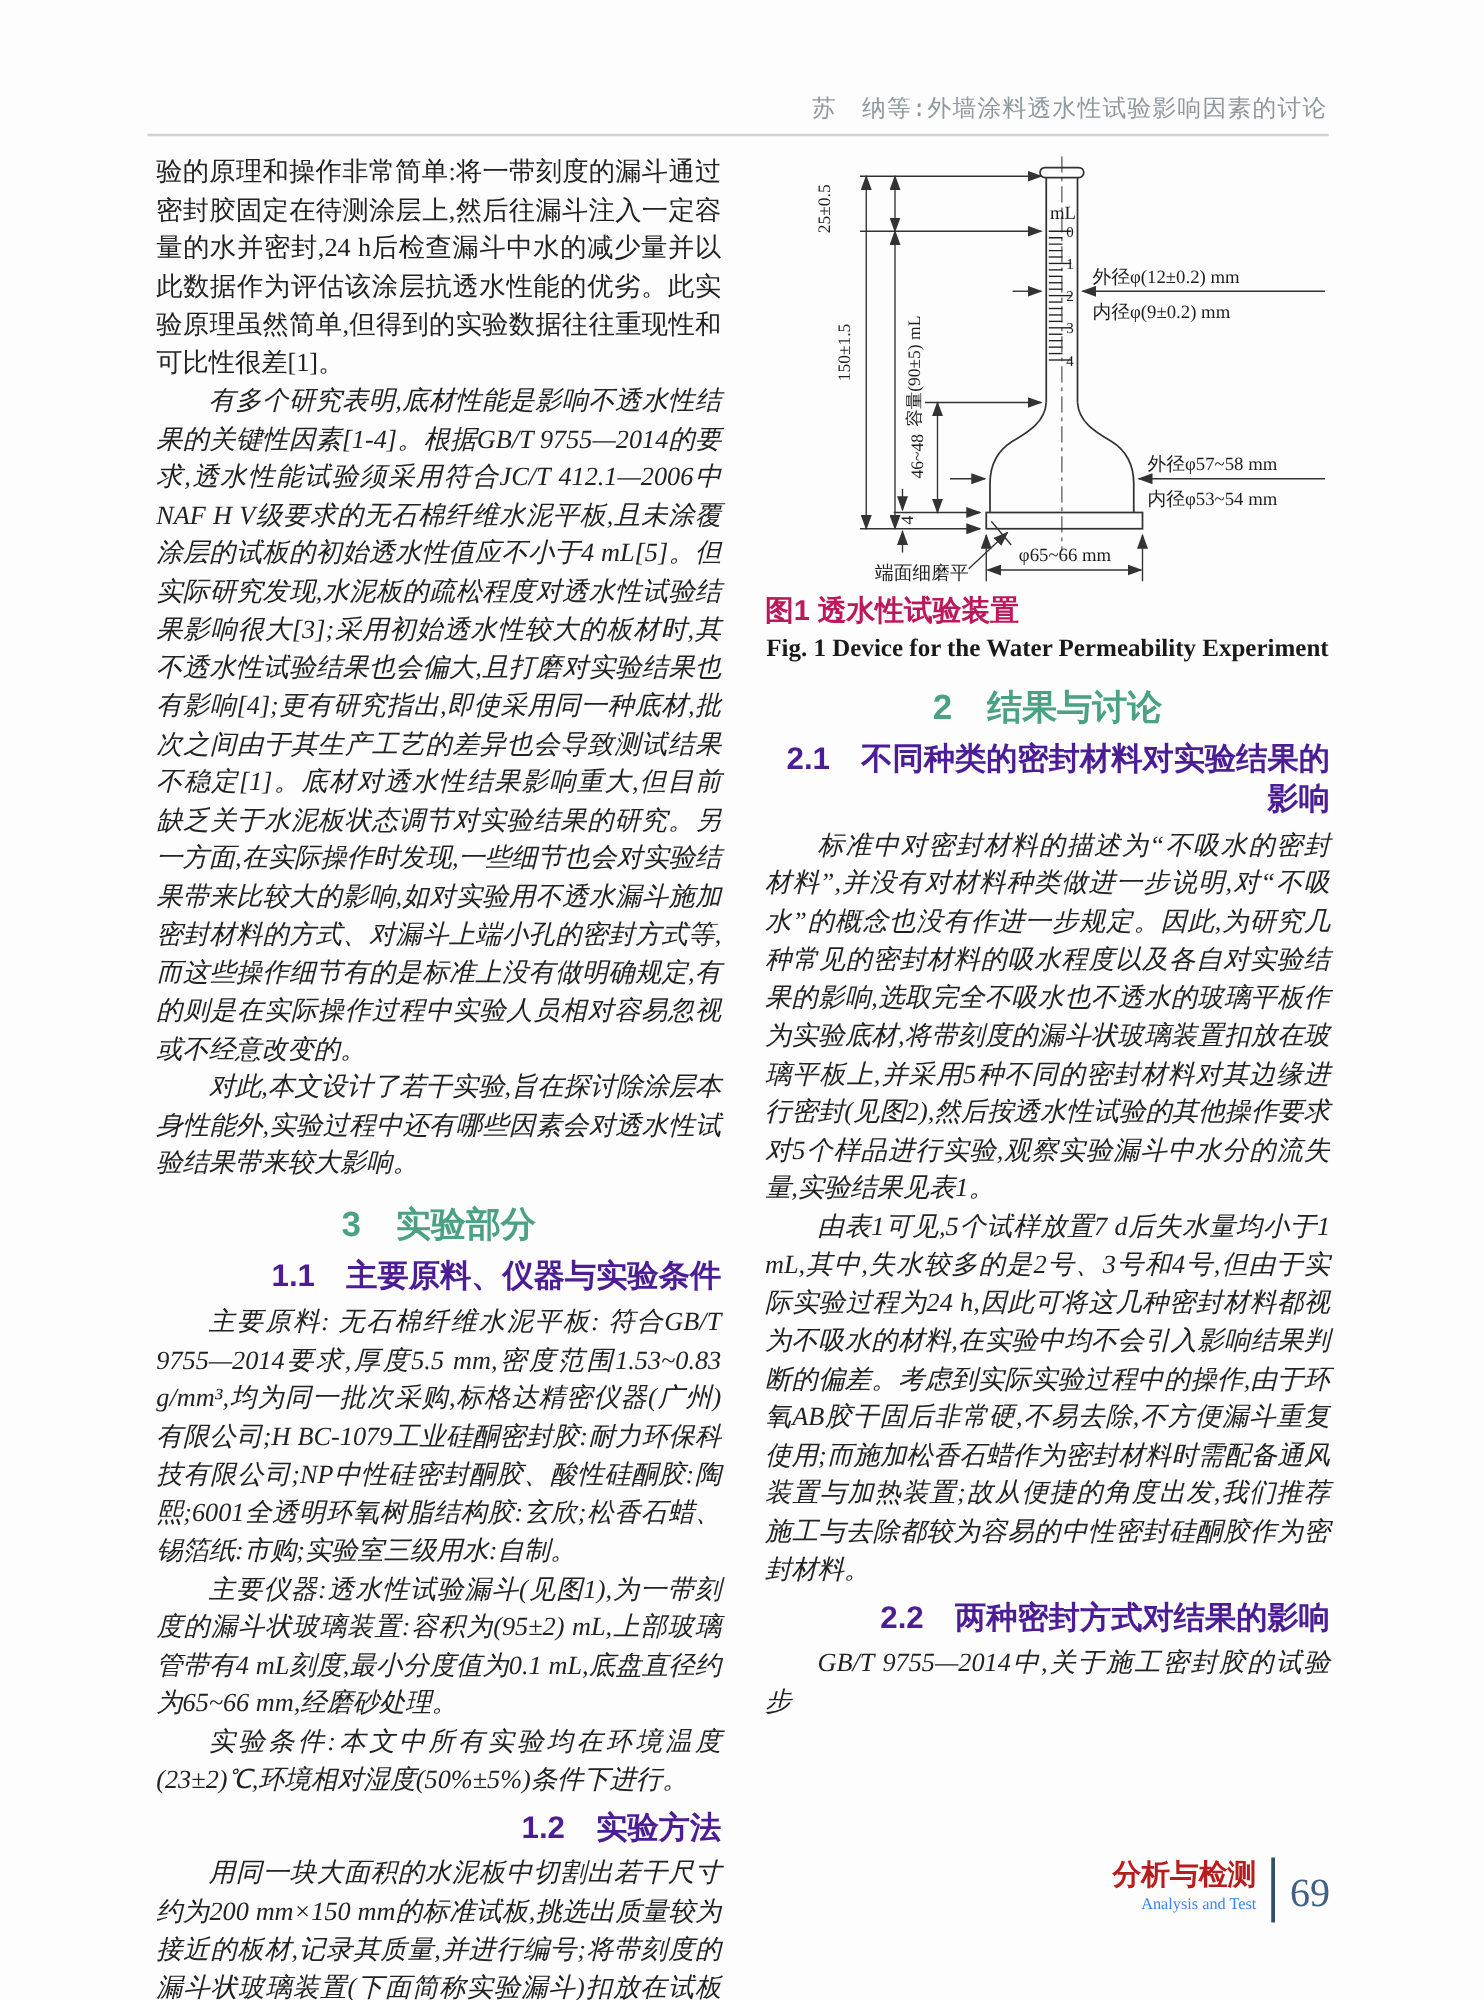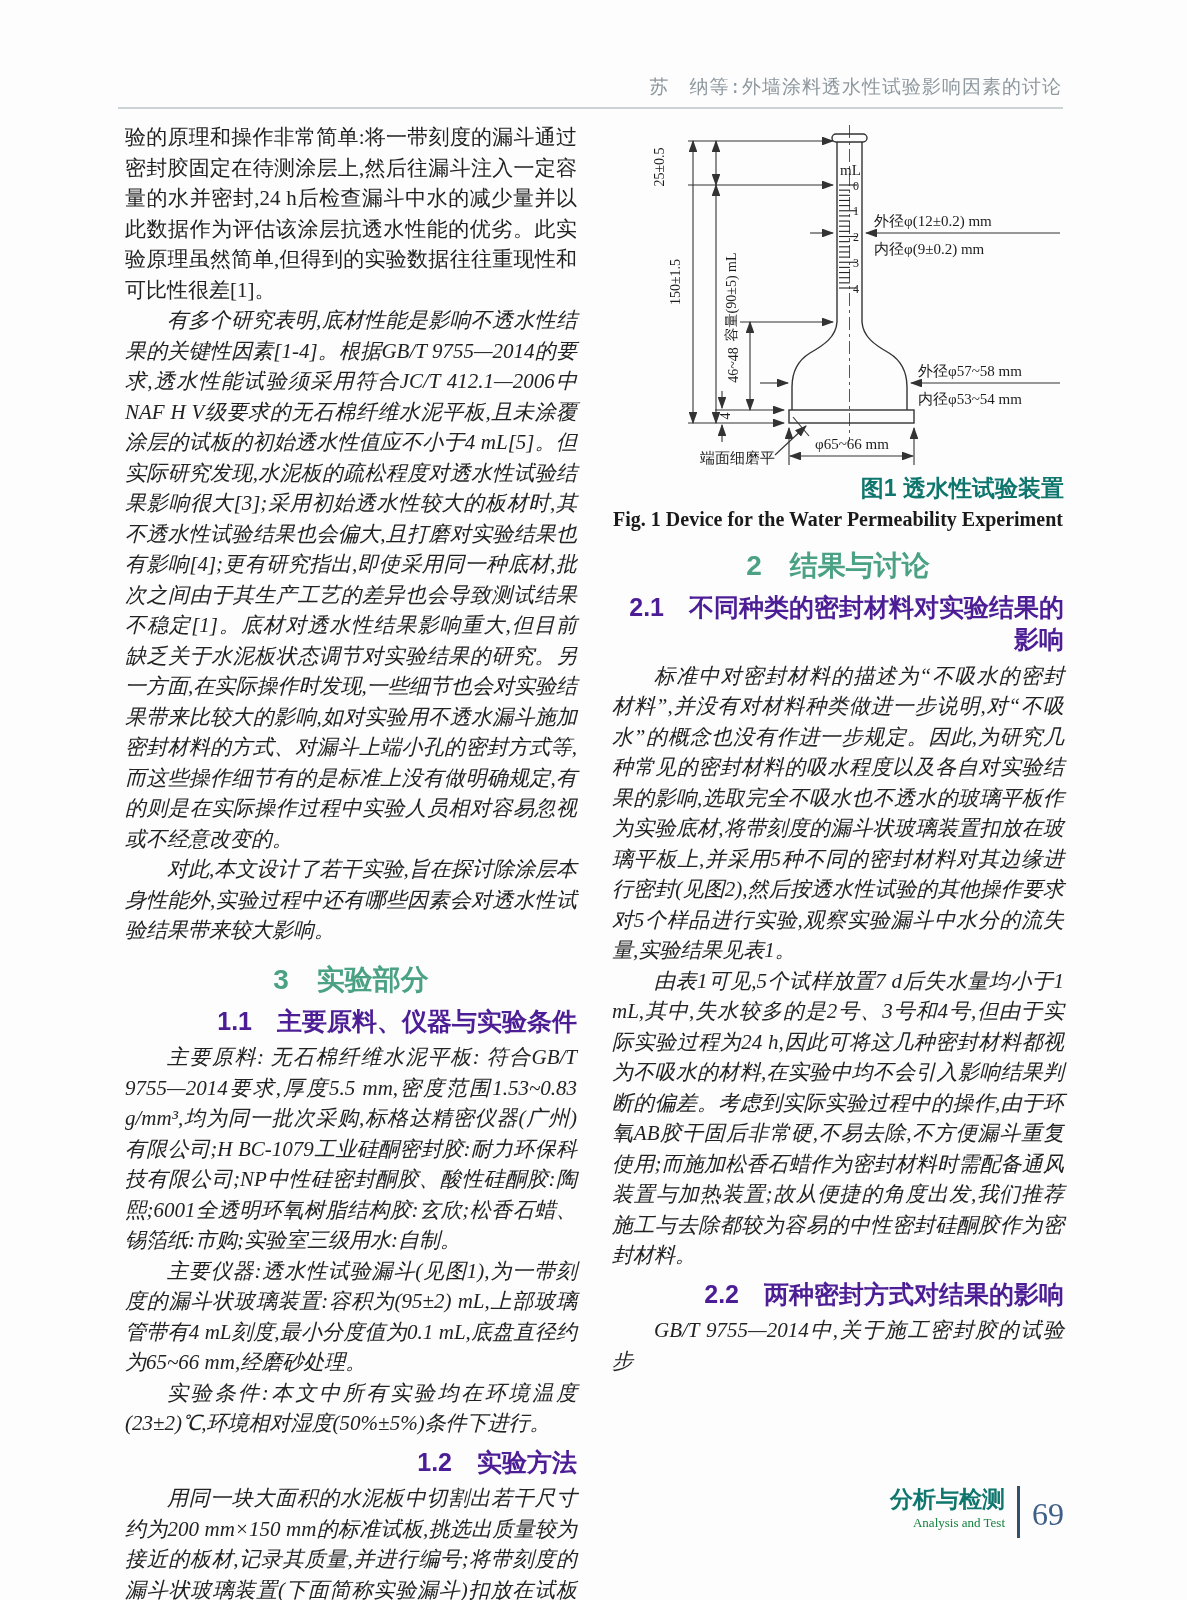--- a/index.html
+++ b/index.html
@@ -34,38 +34,38 @@
     margin:16px 0 8px 0;line-height:1.25;text-align:center;text-indent:0;
   }
   .h2{
     font-family:"Liberation Sans", sans-serif;
     color:#4c1d95;font-size:25px;font-weight:bold;
     margin:7px 0 5px 0;line-height:1.3;text-align:right;text-indent:0;
   }
   .figure-wrap{margin:0 0 10px 0;}
   .figure-wrap svg{display:block;}
   .cap-cn{
-    text-align:right;font-family:"Liberation Sans", sans-serif;
-    font-weight:bold;font-size:23px;color:#0f766e;margin:4px 0 2px 0;line-height:1.3;
+    text-align:left;font-family:"Liberation Sans", sans-serif;
+    font-weight:bold;font-size:23px;color:#be185d;margin:4px 0 2px 0;line-height:1.3;
   }
   .cap-en{
     text-align:center;font-family:"Liberation Serif", serif;
     font-weight:bold;font-size:20px;color:#1a1a1a;margin:0 0 14px 0;line-height:1.3;
   }
   .footer{
     position:absolute;top:1486px;right:123px;
     display:flex;align-items:flex-start;gap:12px;
   }
   .footer .names{text-align:right;}
   .journal-cn{
     font-family:"Liberation Sans", sans-serif;font-weight:bold;
-    font-size:23px;color:#0f766e;line-height:1.2;
+    font-size:23px;color:#b91c1c;line-height:1.2;
   }
   .journal-en{
-    font-family:"Liberation Serif", serif;font-size:13px;color:#15803d;line-height:1.4;
+    font-family:"Liberation Serif", serif;font-size:13px;color:#3b82f6;line-height:1.4;
   }
   .footer .vbar{width:3px;height:52px;background:#33506a;}
   .page-num{
     font-family:"Liberation Serif", serif;font-size:32px;color:#3f5f86;
     padding-top:10px;
   }
   
   text{font-family:"Liberation Serif", serif;fill:#1d1d1d;}
   .dimtext{font-size:14px;}
   .labtext{font-size:15px;}

